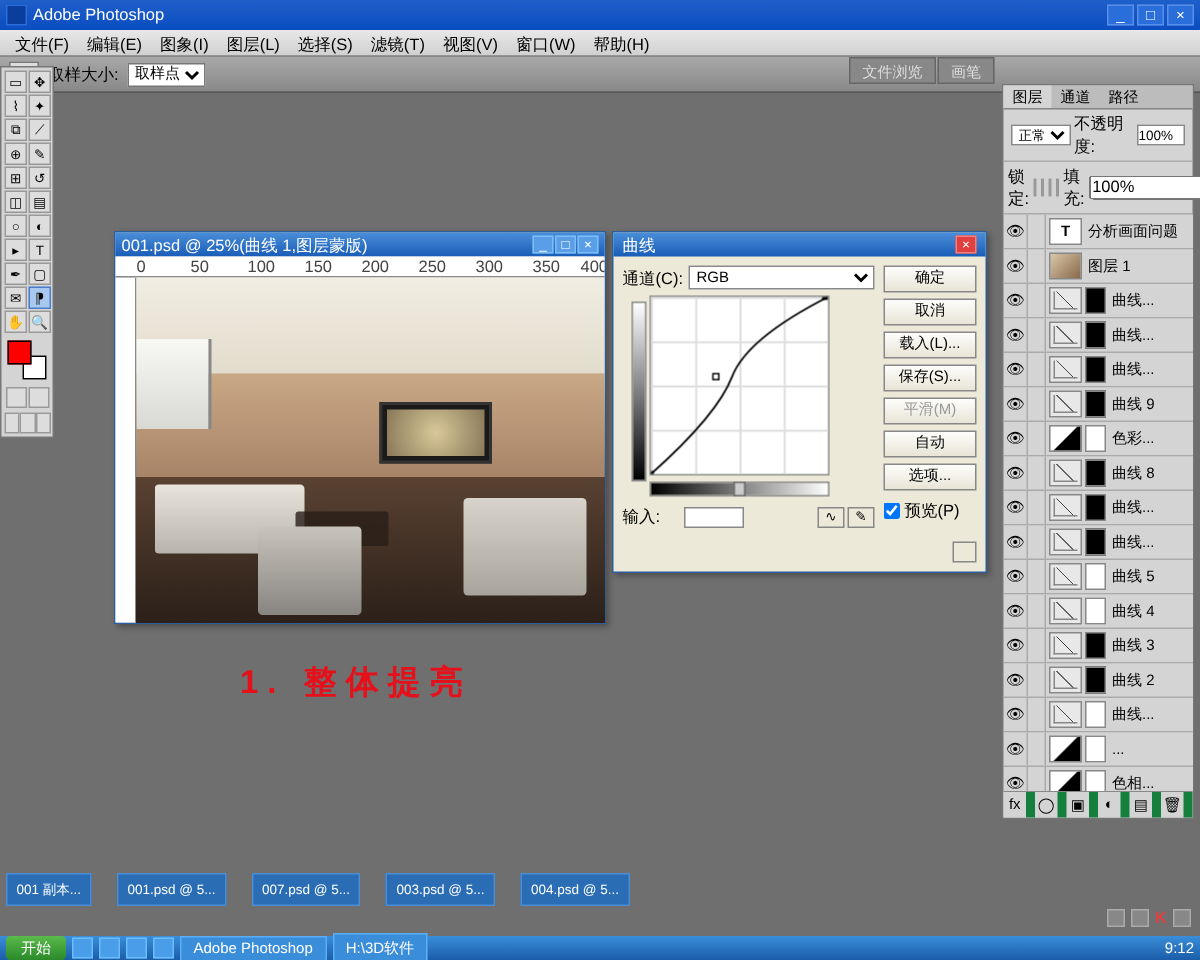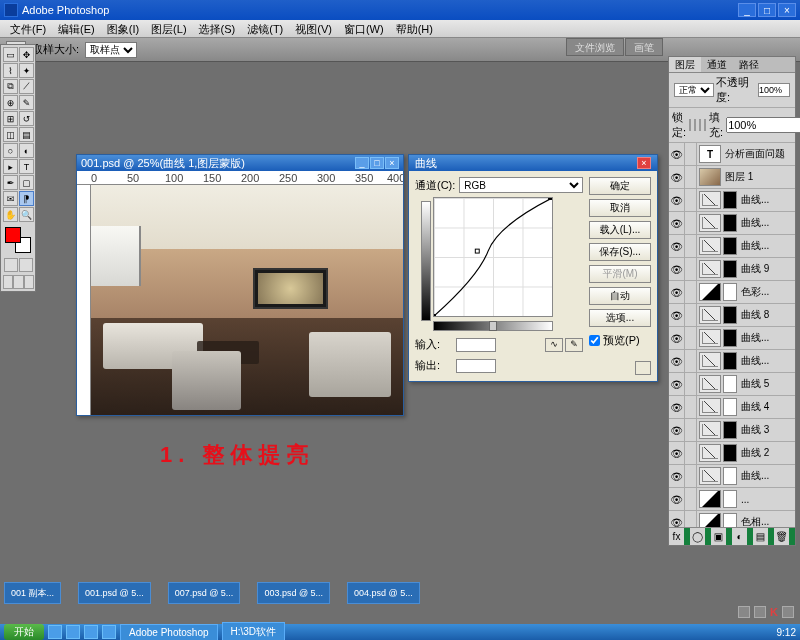--- a/index.html
+++ b/index.html
@@ -234,24 +234,20 @@
           <div class="hnd"></div>
         </div>
       <div class="io">
           <span>输入:</span>
           <input style="">
         <div class="io-btns">
             <div class="ib">∿</div>
             <div class="ib">✎</div>
           </div>
       </div>
-      <div class="io">
-          <span>输出:</span>
-          <input style="">
-        </div>
     </div>
     <div class="dlg-r">
       <div class="dbtn">确定</div>
       <div class="dbtn">取消</div>
       <div class="dbtn">载入(L)...</div>
       <div class="dbtn">保存(S)...</div>
       <div class="dbtn dis">平滑(M)</div>
       <div class="dbtn">自动</div>
       <div class="dbtn">选项...</div>
       <label class="chk">

